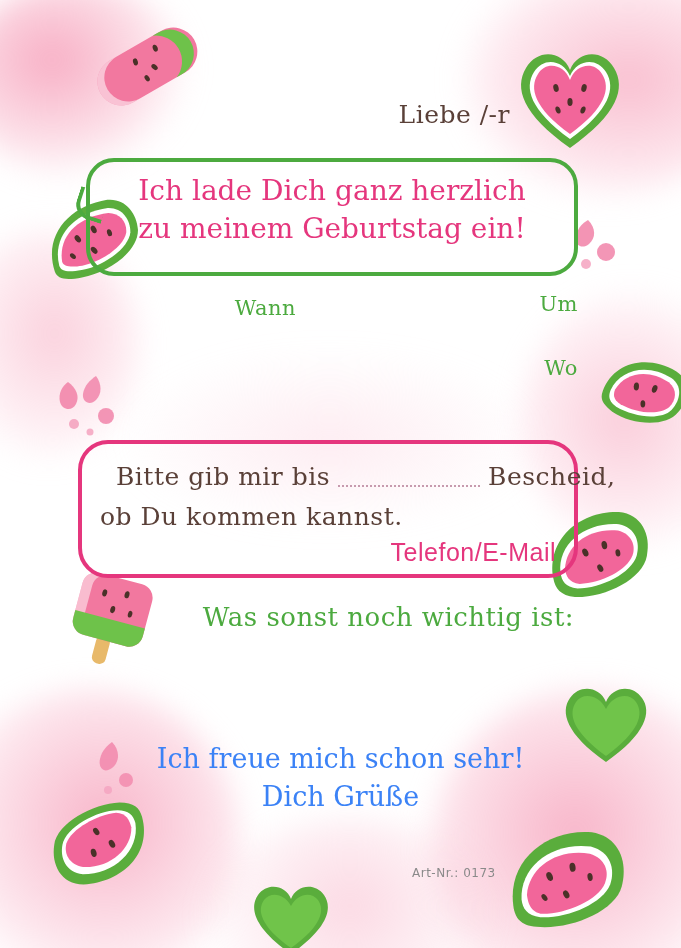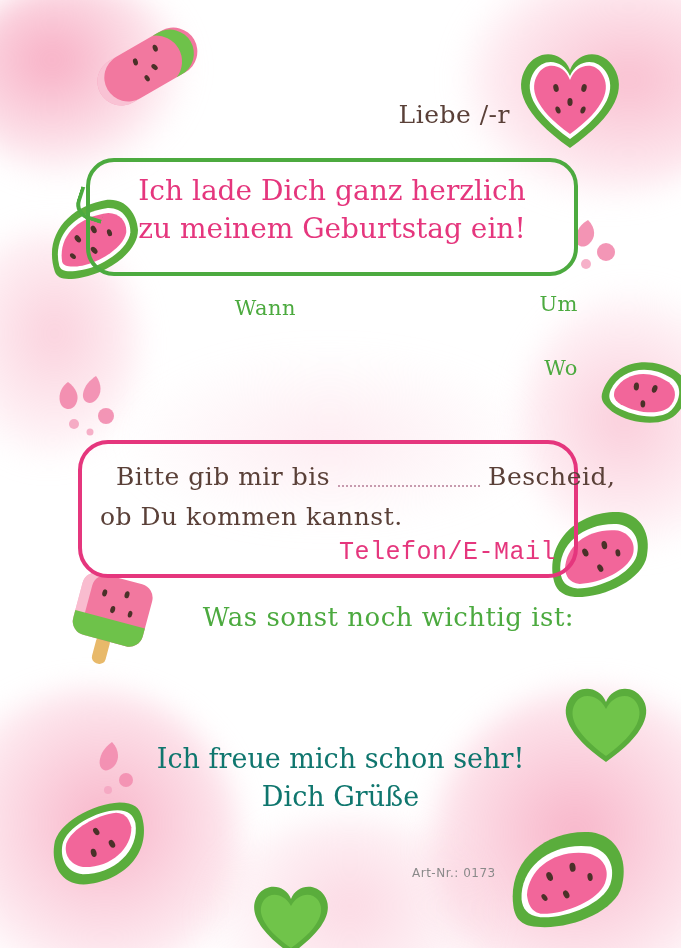--- a/index.html
+++ b/index.html
@@ -95,21 +95,21 @@
   }
   .label-green {
     color: #4caa3f;
     font-family: "DejaVu Serif", serif;
     font-size: 21px;
     letter-spacing: 0.5px;
     white-space: nowrap;
   }
   .label-pink {
     color: #e5367d;
-    font-family: Liberation Mono, monospace;
+    font-family: Liberation Sans, sans-serif;
     font-size: 25px;
     letter-spacing: 0.5px;
     white-space: nowrap;
   }
 
   .dots {
     flex: 1;
     align-self: flex-end;
     border-bottom: 2px dotted #8e8e8e;
     height: 1px;
@@ -190,21 +190,21 @@
   }
 
   .line-sonst1 { left: 100px; top: 650px; width: 478px; }
   .line-sonst2 { left: 100px; top: 694px; width: 478px; }
 
   .closing {
     position: absolute;
     left: 0; top: 740px;
     width: 681px;
     text-align: center;
-    color: #0f766e;
+    color: #3b82f6;
     font-family: "DejaVu Serif", serif;
     font-size: 27px;
     line-height: 38px;
   }
 
   .line-bottom { left: 146px; top: 848px; width: 386px; }
 
   .artnr {
     position: absolute;
     left: 412px; top: 866px;

